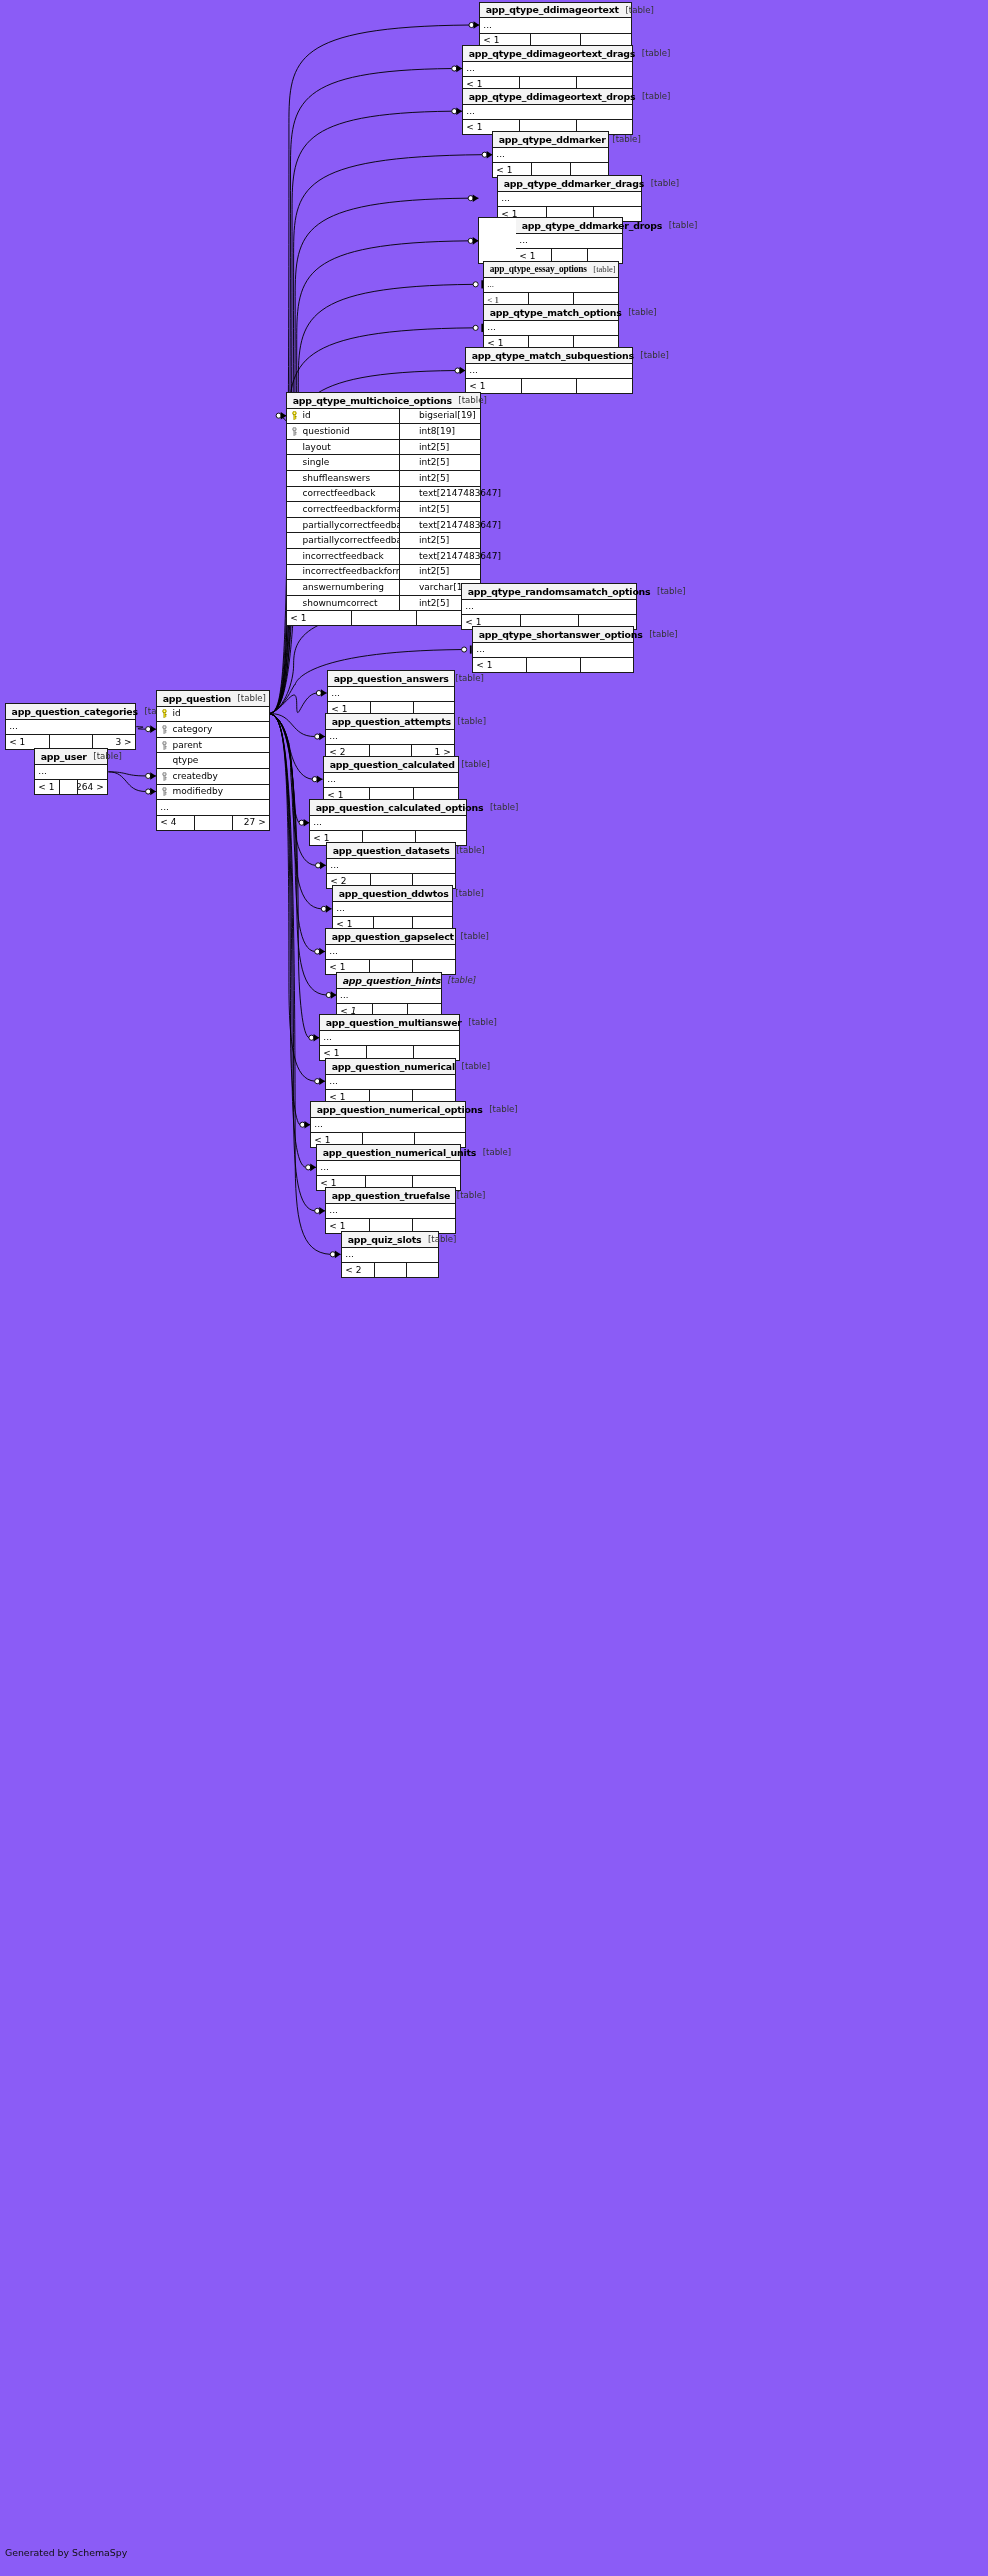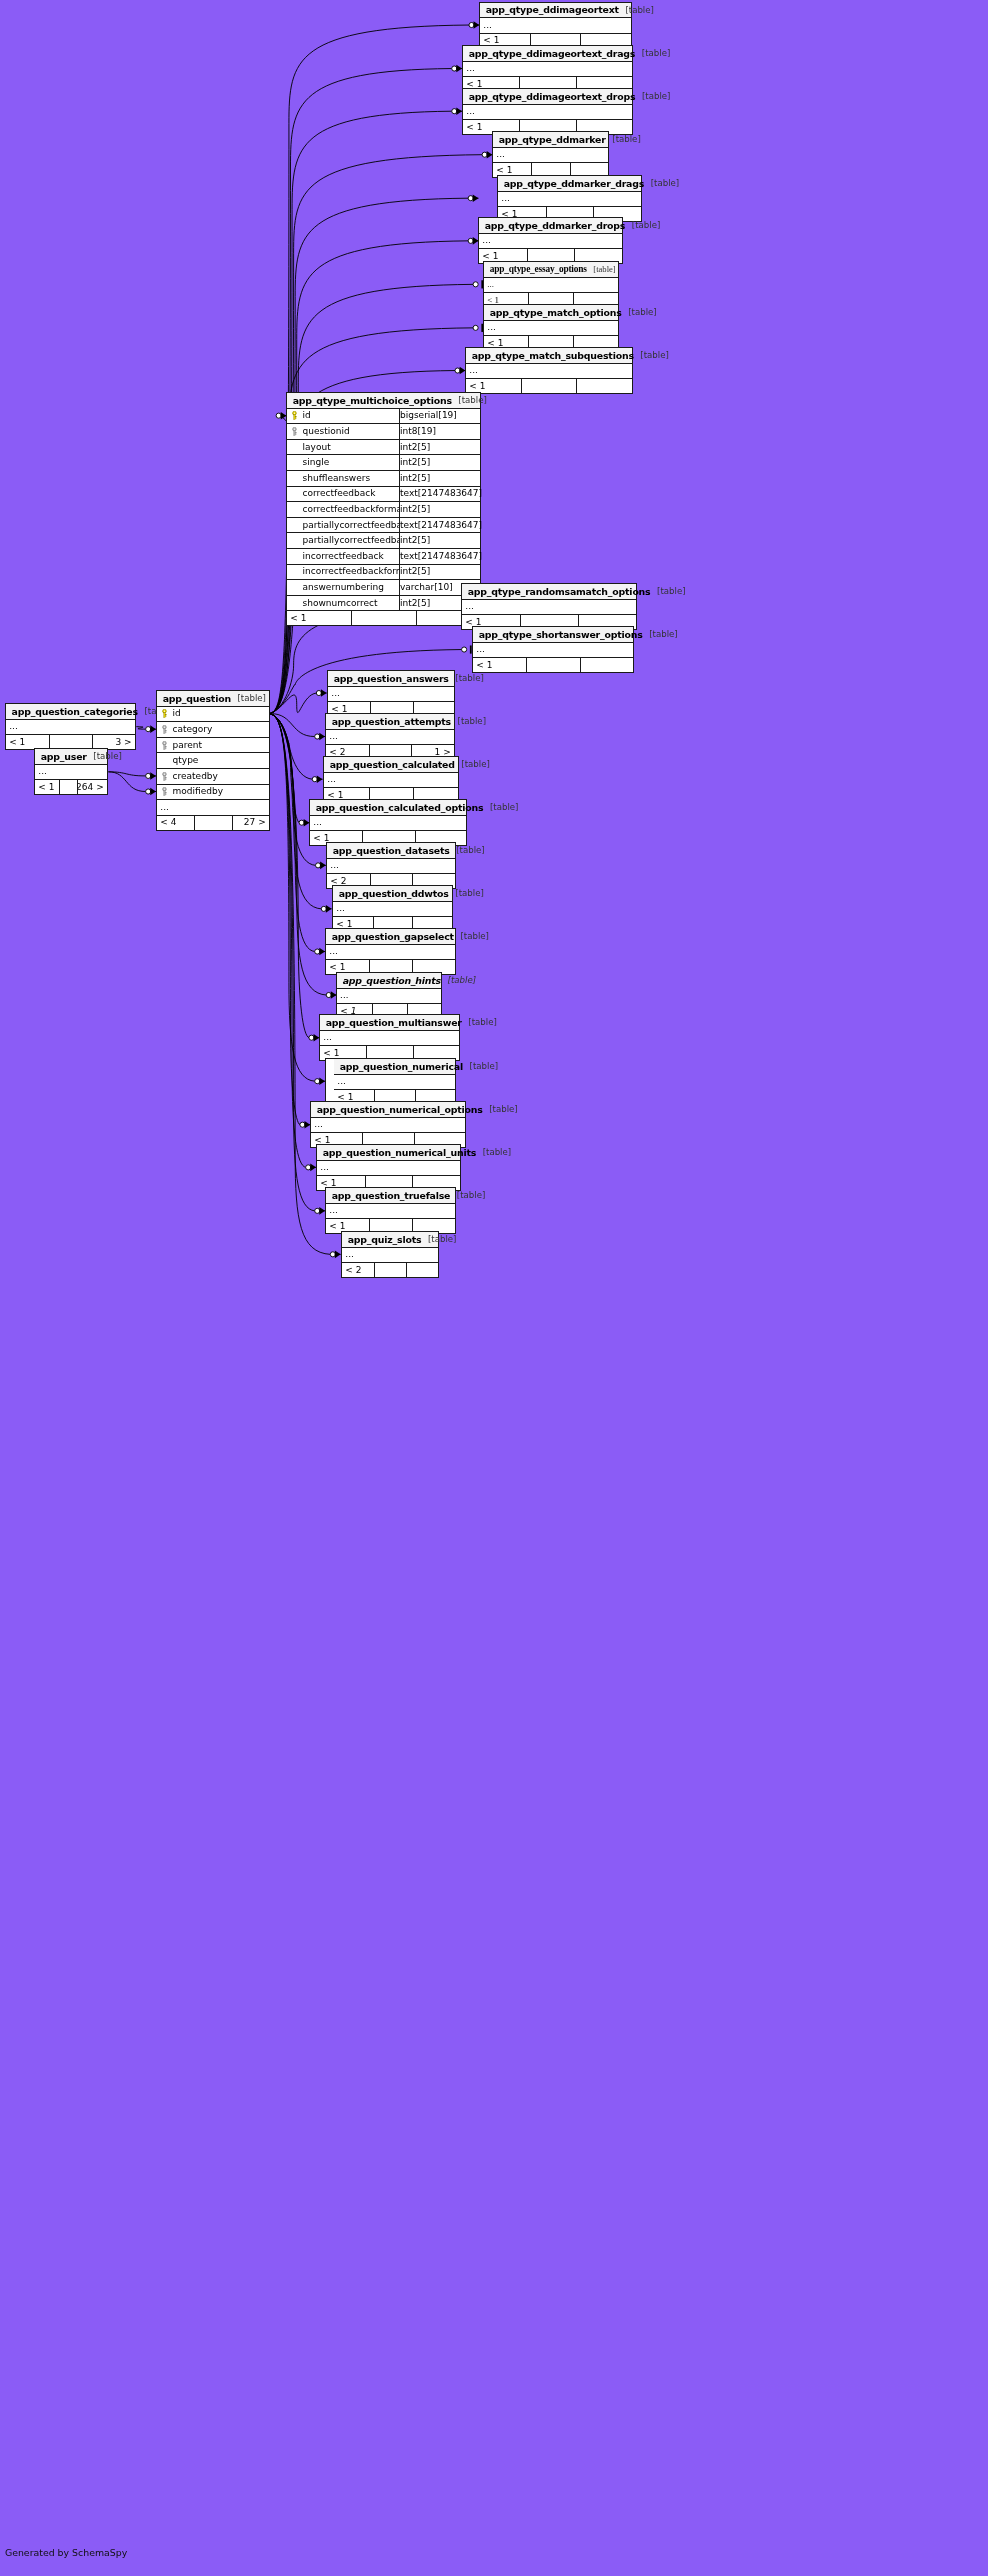--- a/index.html
+++ b/index.html
@@ -83,21 +83,21 @@
     padding-left: 4.1px;
     box-sizing: border-box;
     overflow: hidden;
     white-space: nowrap;
     font-size: 9px;
   }
   .tbl .col-type {
     flex: 0 0 auto;
     display: flex;
     align-items: center;
-    padding-left: 0;
+    padding-left: 19px;
     box-sizing: border-box;
     border-left: 0.8px solid #1a1a1a;
     white-space: nowrap;
     font-size: 9px;
   }
   .keyicon {
     display: inline-block;
     width: 7.4px;
     height: 9px;
     margin-right: 4.1px;
@@ -373,21 +373,21 @@
           <span class="tname">app_qtype_ddmarker_drags</span>
           <span class="ttag">[table]</span>
         </div>
         <div class="ellipsis-row">...</div>
         <div class="footrow">
           <div class="fcell fleft" style="width: 48px;">&lt; 1</div>
           <div class="fcell fleft" style="width: 48px;"></div>
           <div class="fcell fright" style="width: 48px;"></div>
         </div>
       </div>
-      <div class="tbl" style="left: 478px; top: 217px; width: 145px;">
+      <div class="tbl" style="left: 478px; top: 217px; width: 145px; padding-left: 37px;">
         <div class="hdr">
           <span class="tname">app_qtype_ddmarker_drops</span>
           <span class="ttag">[table]</span>
         </div>
         <div class="ellipsis-row">...</div>
         <div class="footrow">
           <div class="fcell fleft" style="width: 48px;">&lt; 1</div>
           <div class="fcell fleft" style="width: 48px;"></div>
           <div class="fcell fright" style="width: 48px;"></div>
         </div>
@@ -671,21 +671,21 @@
           <span class="tname">app_question_multianswer</span>
           <span class="ttag">[table]</span>
         </div>
         <div class="ellipsis-row">...</div>
         <div class="footrow">
           <div class="fcell fleft" style="width: 47px;">&lt; 1</div>
           <div class="fcell fleft" style="width: 47px;"></div>
           <div class="fcell fright" style="width: 47px;"></div>
         </div>
       </div>
-      <div class="tbl" style="left: 325px; top: 1058px; width: 131px; padding-left: 8px;">
+      <div class="tbl" style="left: 325px; top: 1058px; width: 131px;">
         <div class="hdr">
           <span class="tname">app_question_numerical</span>
           <span class="ttag">[table]</span>
         </div>
         <div class="ellipsis-row">...</div>
         <div class="footrow">
           <div class="fcell fleft" style="width: 43px;">&lt; 1</div>
           <div class="fcell fleft" style="width: 43px;"></div>
           <div class="fcell fright" style="width: 43px;"></div>
         </div>

